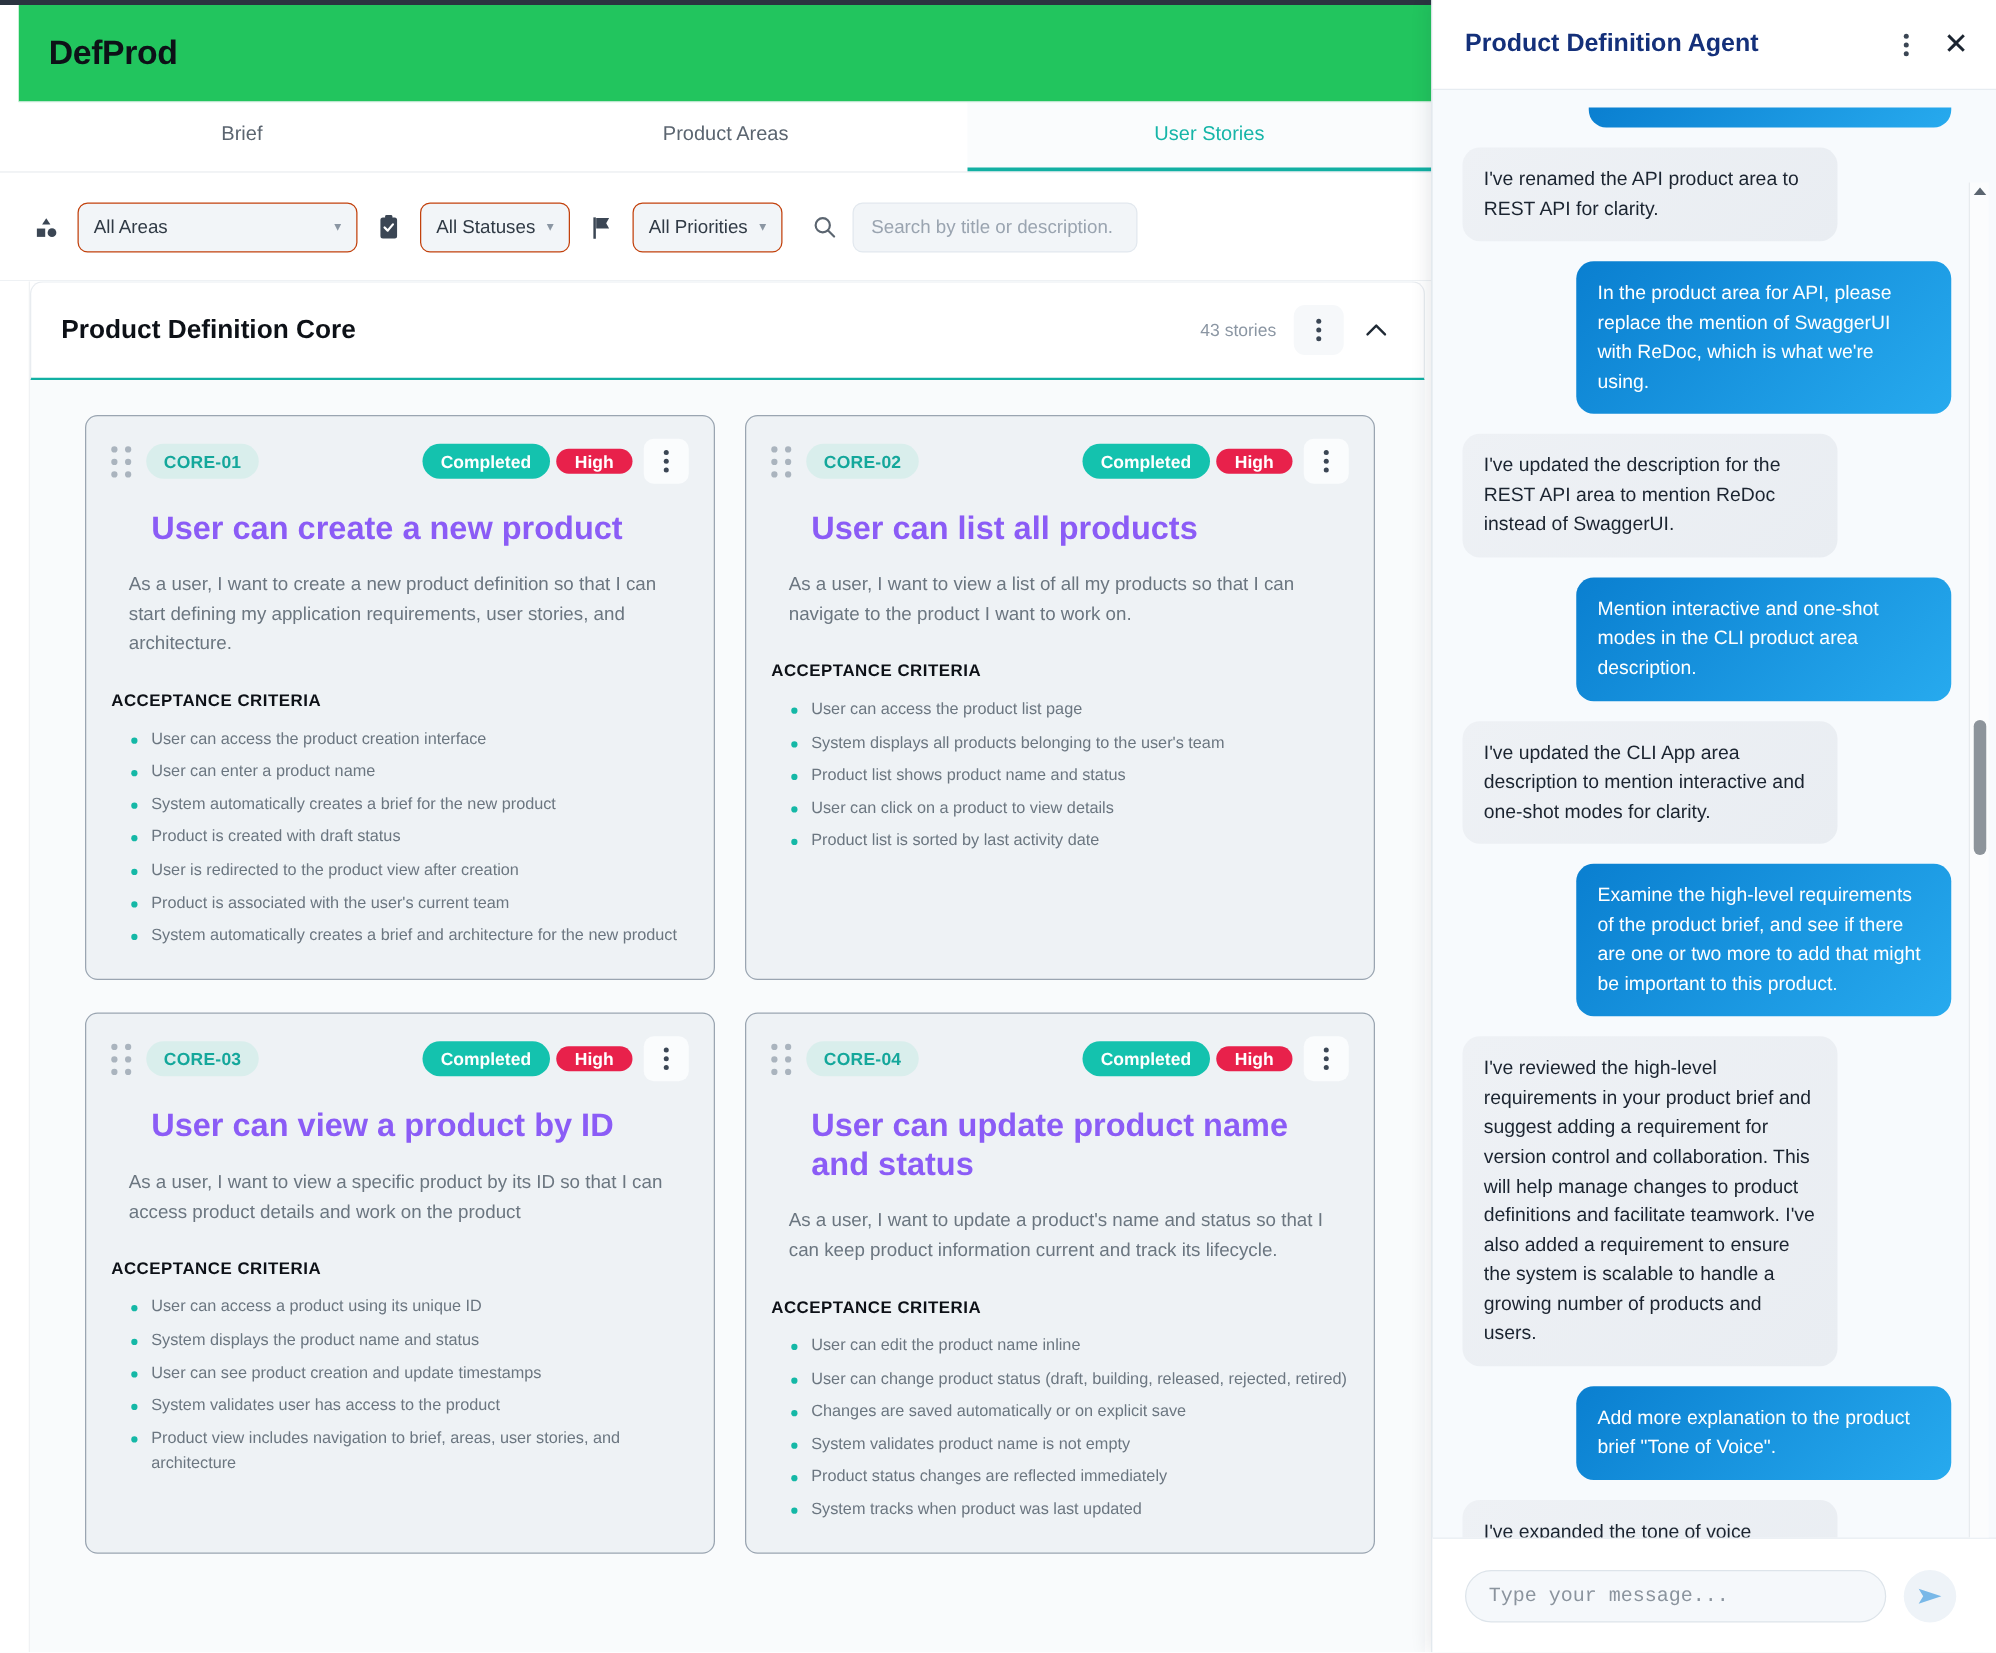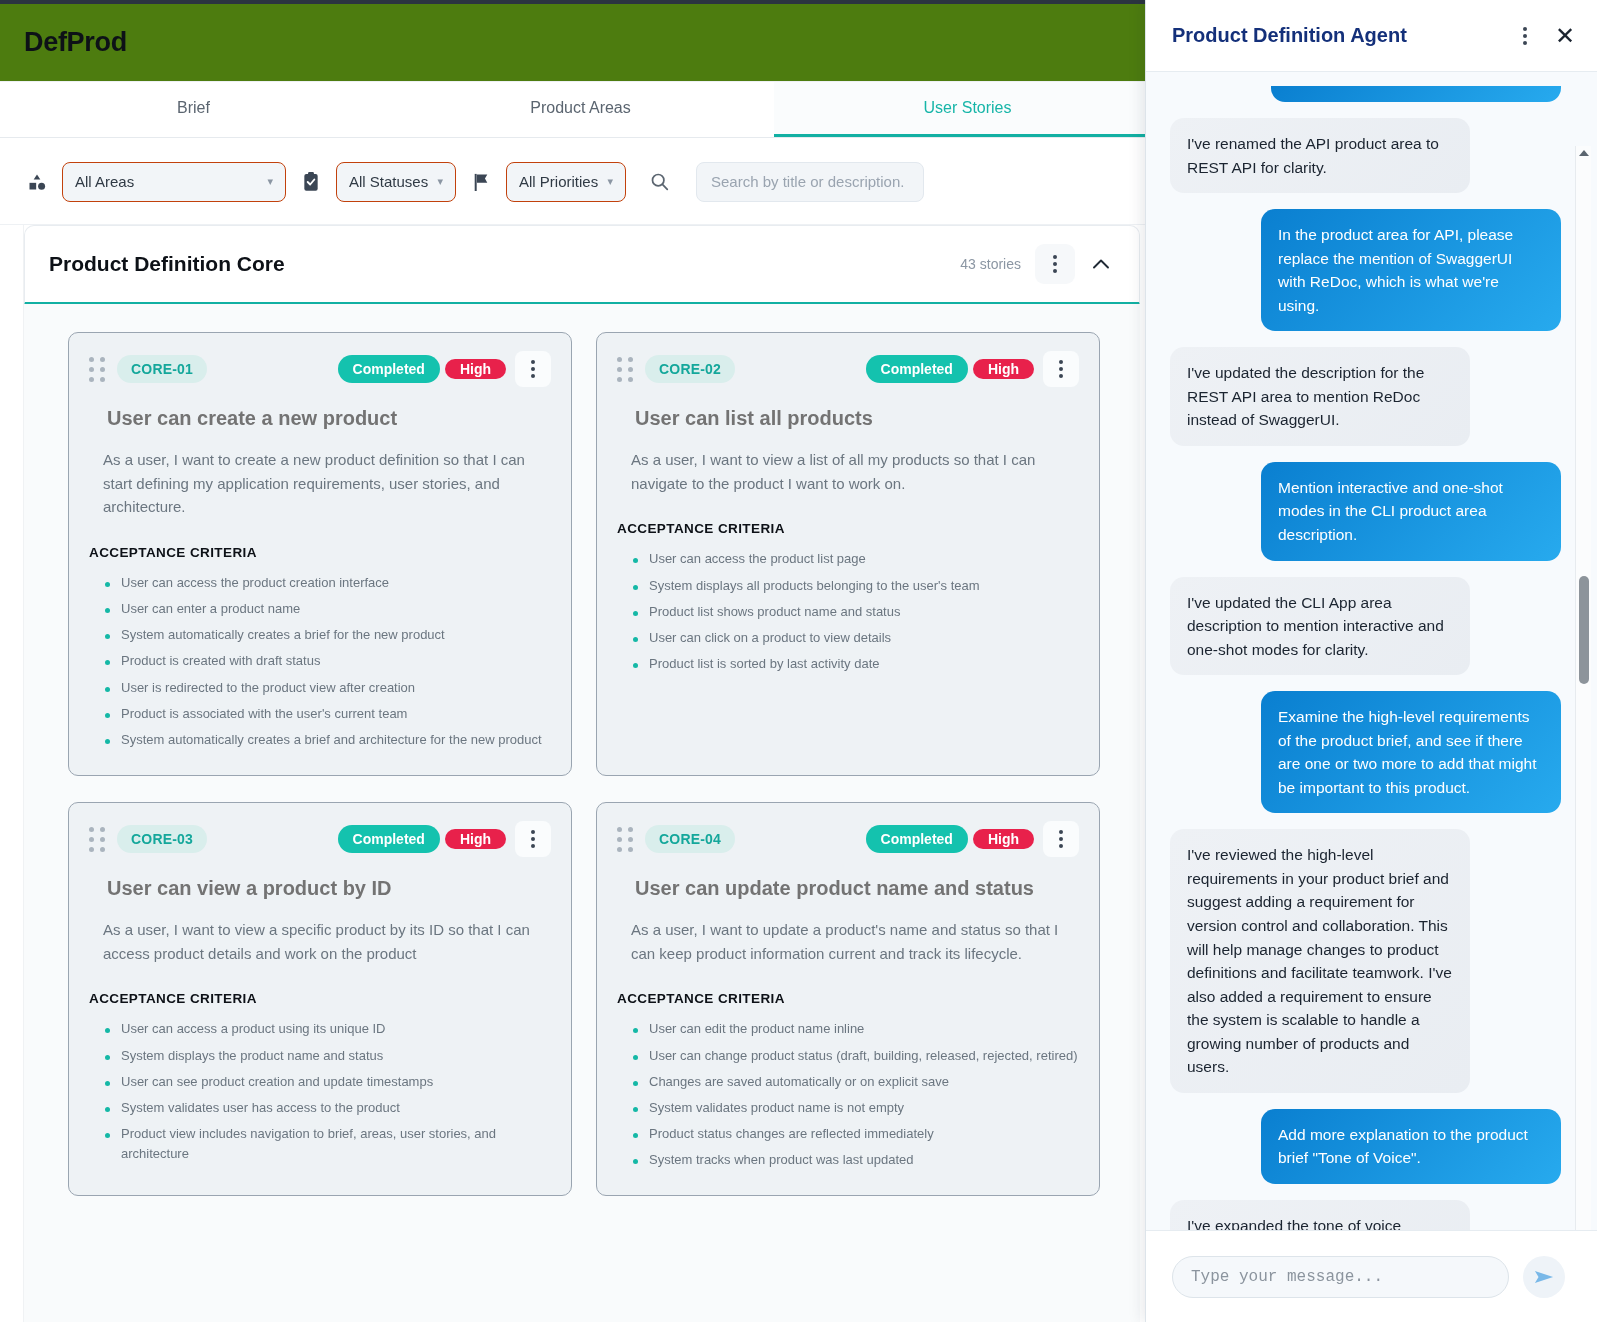--- a/index.html
+++ b/index.html
@@ -18,22 +18,22 @@
   }
 
   
   .top-strip {
     position: absolute; top: 0; left: 0; width: 1597px; height: 4px;
     background: #2b3440;
   }
 
   
   .app-header {
-    position: absolute; top: 4px; left: 0; width: 1548px; height: 78px;
-    background: #4d7c0f;
+    position: absolute; top: 4px; left: 15px; width: 1548px; height: 78px;
+    background: #22c55e;
     display: flex; align-items: center;
     padding: 0 24px 0 24px;
     border-bottom: 1px solid #eef1f4;
   }
   .brand {
     font-size: 27px; font-weight: bold; color: #0d1117;
     letter-spacing: -0.3px;
   }
   .header-right {
     margin-left: auto; display: flex; align-items: center; gap: 10px;
@@ -81,21 +81,21 @@
   .select-box {
     height: 40px; border-radius: 8px; background: #f2f5f8;
     border: 1px solid #c2410c; display: flex; align-items: center;
     padding: 0 12px; font-size: 15px; color: #303a45; cursor: pointer;
     justify-content: space-between; gap: 8px;
   }
   .select-box.areas { width: 224px; }
   .select-box.statuses { width: 120px; }
   .select-box.priorities { width: 120px; }
   .caret { color: #8b96a3; font-size: 11px; }
-  .search-wrap { display: flex; align-items: center; gap: 24px; margin-left: 8px; }
+  .search-wrap { display: flex; align-items: center; gap: 10px; margin-left: 8px; }
   .search-input {
     width: 228px; height: 40px; border-radius: 8px;
     background: #f2f5f8; border: 1px solid #e2e8ee;
     padding: 0 14px; font-size: 15px; color: #303a45;
     font-family: "Liberation Sans", sans-serif;
   }
   .search-input::placeholder { color: #9aa4b0; }
   .filter-right { margin-left: auto; display: flex; gap: 10px; }
   .sq-btn {
     width: 40px; height: 40px; border-radius: 10px; background: #f3f7fb;
@@ -160,22 +160,22 @@
   .badge-priority {
     background: #e8214b; color: #ffffff; font-size: 14px; font-weight: bold;
     padding: 2px 15px; border-radius: 999px;
   }
   .card-menu-btn {
     width: 36px; height: 36px; border-radius: 8px; background: #fafcfd;
     border: none; display: flex; align-items: center; justify-content: center;
     cursor: pointer; margin-left: 4px;
   }
   .story-title {
-    font-size: 20px; font-weight: bold; color: #737373;
-    margin: 0 0 18px 18px;
+    font-size: 26px; font-weight: bold; color: #8b5cf6;
+    margin: 0 0 18px 32px;
   }
   .story-desc {
     font-size: 15px; color: #6b7680; line-height: 1.58;
     margin: 0 0 26px 14px;
   }
   .ac-label {
     font-size: 13.5px; font-weight: bold; color: #0d1117;
     letter-spacing: 0.4px; margin-bottom: 10px;
   }
   .ac-list { list-style: none; margin: 0; padding: 0 0 0 14px; }

